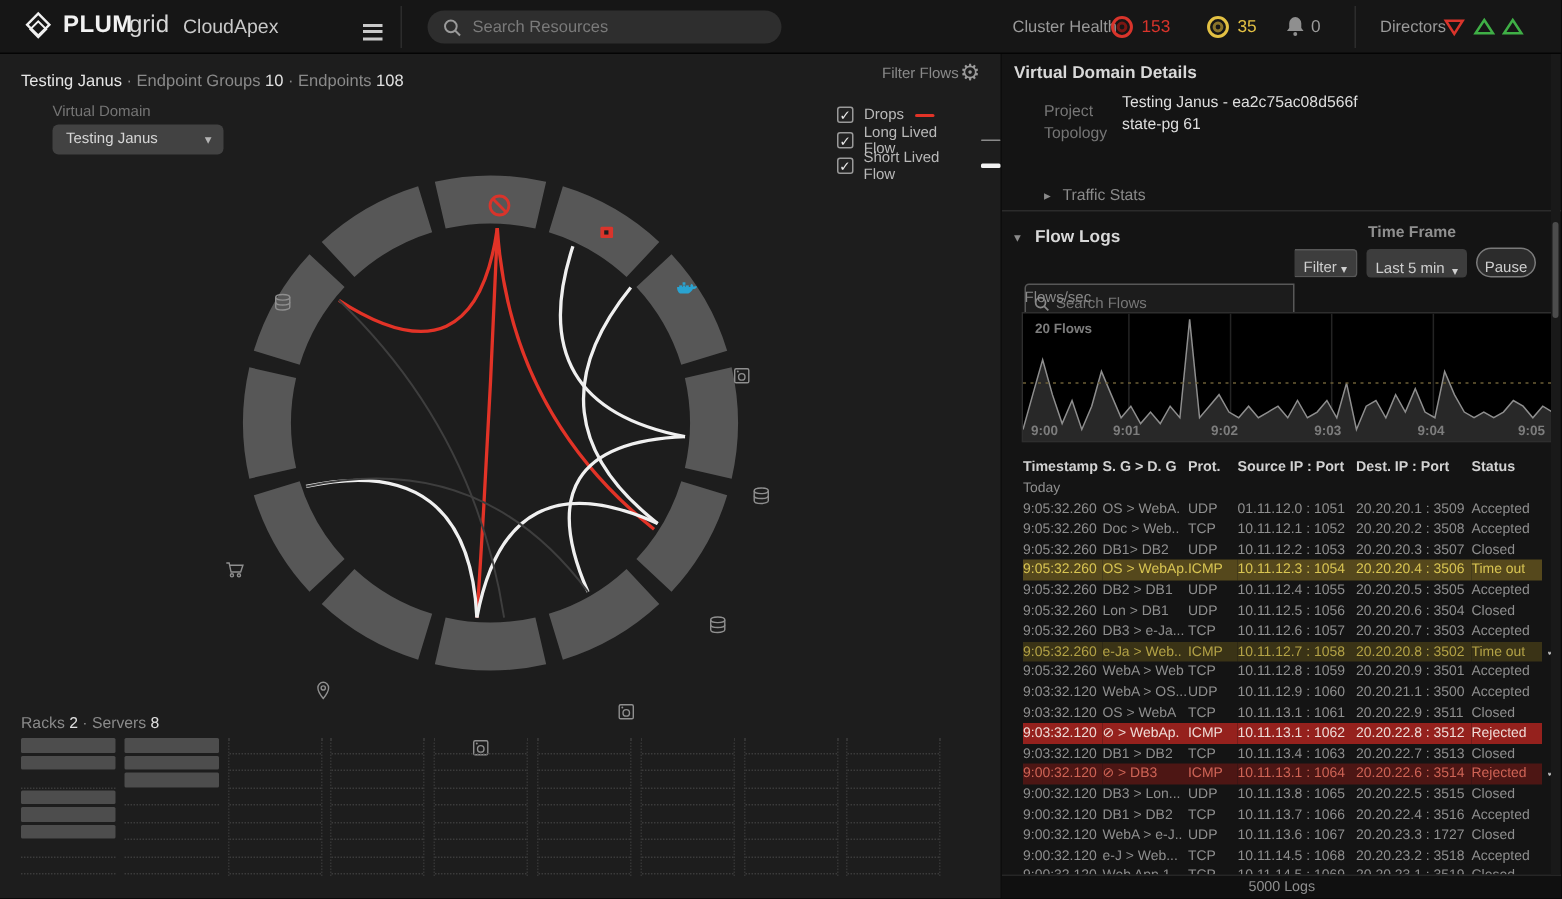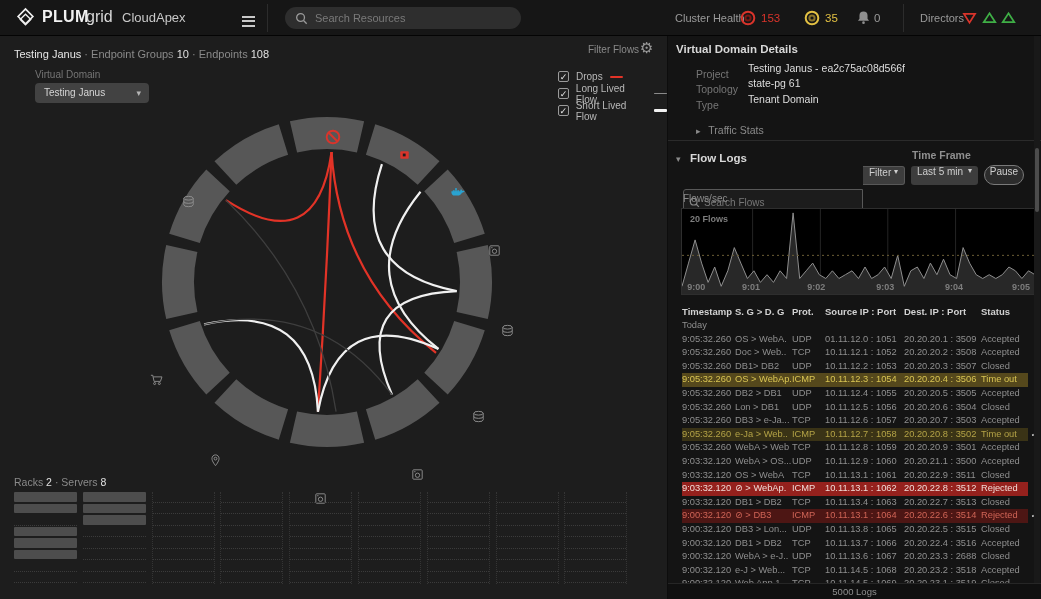--- a/index.html
+++ b/index.html
@@ -46,21 +46,21 @@
   
   #right-panel { left:668px; top:36px; width:373px; height:563px; background:#141414; }
   .sec-title { font-size:11.5px; font-weight:bold; color:#d8d8d8; }
   .det-row { display:flex; font-size:10.5px; height:15.5px; align-items:center;}
   .det-lab { width:52px; color:#767676;margin-top:12px; }
   .det-val { color:#dedede; }
   .tri { color:#8a8a8a; font-size:9px; margin-right:5px;}
   #fl-search { left:15px; top:130px; width:180px; height:27px; background:#1c1c1c; border:1px solid #585858; border-radius:3px 0 0 3px; display:flex; align-items:center; padding-left:5px;margin-top:23px;}
   #fl-search input { background:transparent; border:none; outline:none; width:150px; color:#bdbdbd; font-size:10px; margin-left:4px; font-family:inherit;}
   #fl-search input::placeholder{ color:#777; }
-  .btn { background:#3d3d3d; color:#cfcfcf; font-size:10px; display:flex; align-items:flex-start; justify-content:center; }
+  .btn { background:#3d3d3d; color:#cfcfcf; font-size:10px; display:flex; align-items:flex-end; justify-content:center; }
   #filter-btn { left:195px; top:130px; width:42px; height:19px; border:1px solid #585858; border-left:none; border-radius:0 3px 3px 0; }
   #tf-select { left:243px; top:130px; width:67px; height:19px; border-radius:3px; justify-content:space-between; padding:0 6px; }
   #pause-btn { left:316px; top:129px; width:40px; height:20px; background:#2c2c2c; border:1px solid #7a7a7a; border-radius:10px; font-size:10px; color:#cfcfcf; }
   
   #chart-box { left:13px; top:172px; width:355px; height:87px; background:#000000; border:1px solid #2e2e2e;font-weight:bold; }
   .chart-ann { position:absolute; left:8px; top:5px; font-size:9px; color:#7d7d7d; }
   .x-lab { position:absolute; bottom:2px; font-size:9px; color:#7d7d7d; }
   
   #flow-table { left:0; top:268px; width:373px; height:279px; overflow:hidden; font-size:9.3px; }
   .ftr { display:grid; grid-template-columns:53px 57px 33px 79px 77px 47px 13px; height:13.6px; line-height:13.6px; padding-left:14px; color:#8f8f8f; }
@@ -351,24 +351,20 @@
     <span class="abs sec-title" style="left:8px;top:7px">Virtual Domain Details</span>
     <div id="detail-rows" class="abs" style="left:28px;top:24px;width:330px">
         <div class="det-row">
           <span class="det-lab">Project</span>
           <span class="det-val">Testing Janus - ea2c75ac08d566f</span>
         </div>
         <div class="det-row">
           <span class="det-lab">Topology</span>
           <span class="det-val">state-pg 61</span>
         </div>
-        <div class="det-row">
-          <span class="det-lab">Type</span>
-          <span class="det-val">Tenant Domain</span>
-        </div>
       </div>
     <div class="abs" style="left:28px;top:88px;font-size:10.5px;color:#8a8a8a">
       <span class="tri">▸</span>
       <span>Traffic Stats</span>
     </div>
     <div class="abs" style="left:0;top:104px;width:373px;height:1px;background:#2b2b2b"></div>
 
     <div class="abs" style="left:8px;top:112px">
       <span class="tri">▾</span>
       <span class="sec-title">Flow Logs</span>
@@ -570,21 +566,21 @@
           <span>10.11.13.7 : 1066</span>
           <span>20.20.22.4 : 3516</span>
           <span>Accepted</span>
           <span class="ck"></span>
         </div>
         <div class="ftr">
           <span>9:00:32.120</span>
           <span>WebA &gt; e-J..</span>
           <span>UDP</span>
           <span>10.11.13.6 : 1067</span>
-          <span>20.20.23.3 : 2688</span>
+          <span>20.20.23.3 : 1727</span>
           <span>Closed</span>
           <span class="ck"></span>
         </div>
         <div class="ftr">
           <span>9:00:32.120</span>
           <span>e-J &gt; Web...</span>
           <span>TCP</span>
           <span>10.11.14.5 : 1068</span>
           <span>20.20.23.2 : 3518</span>
           <span>Accepted</span>

